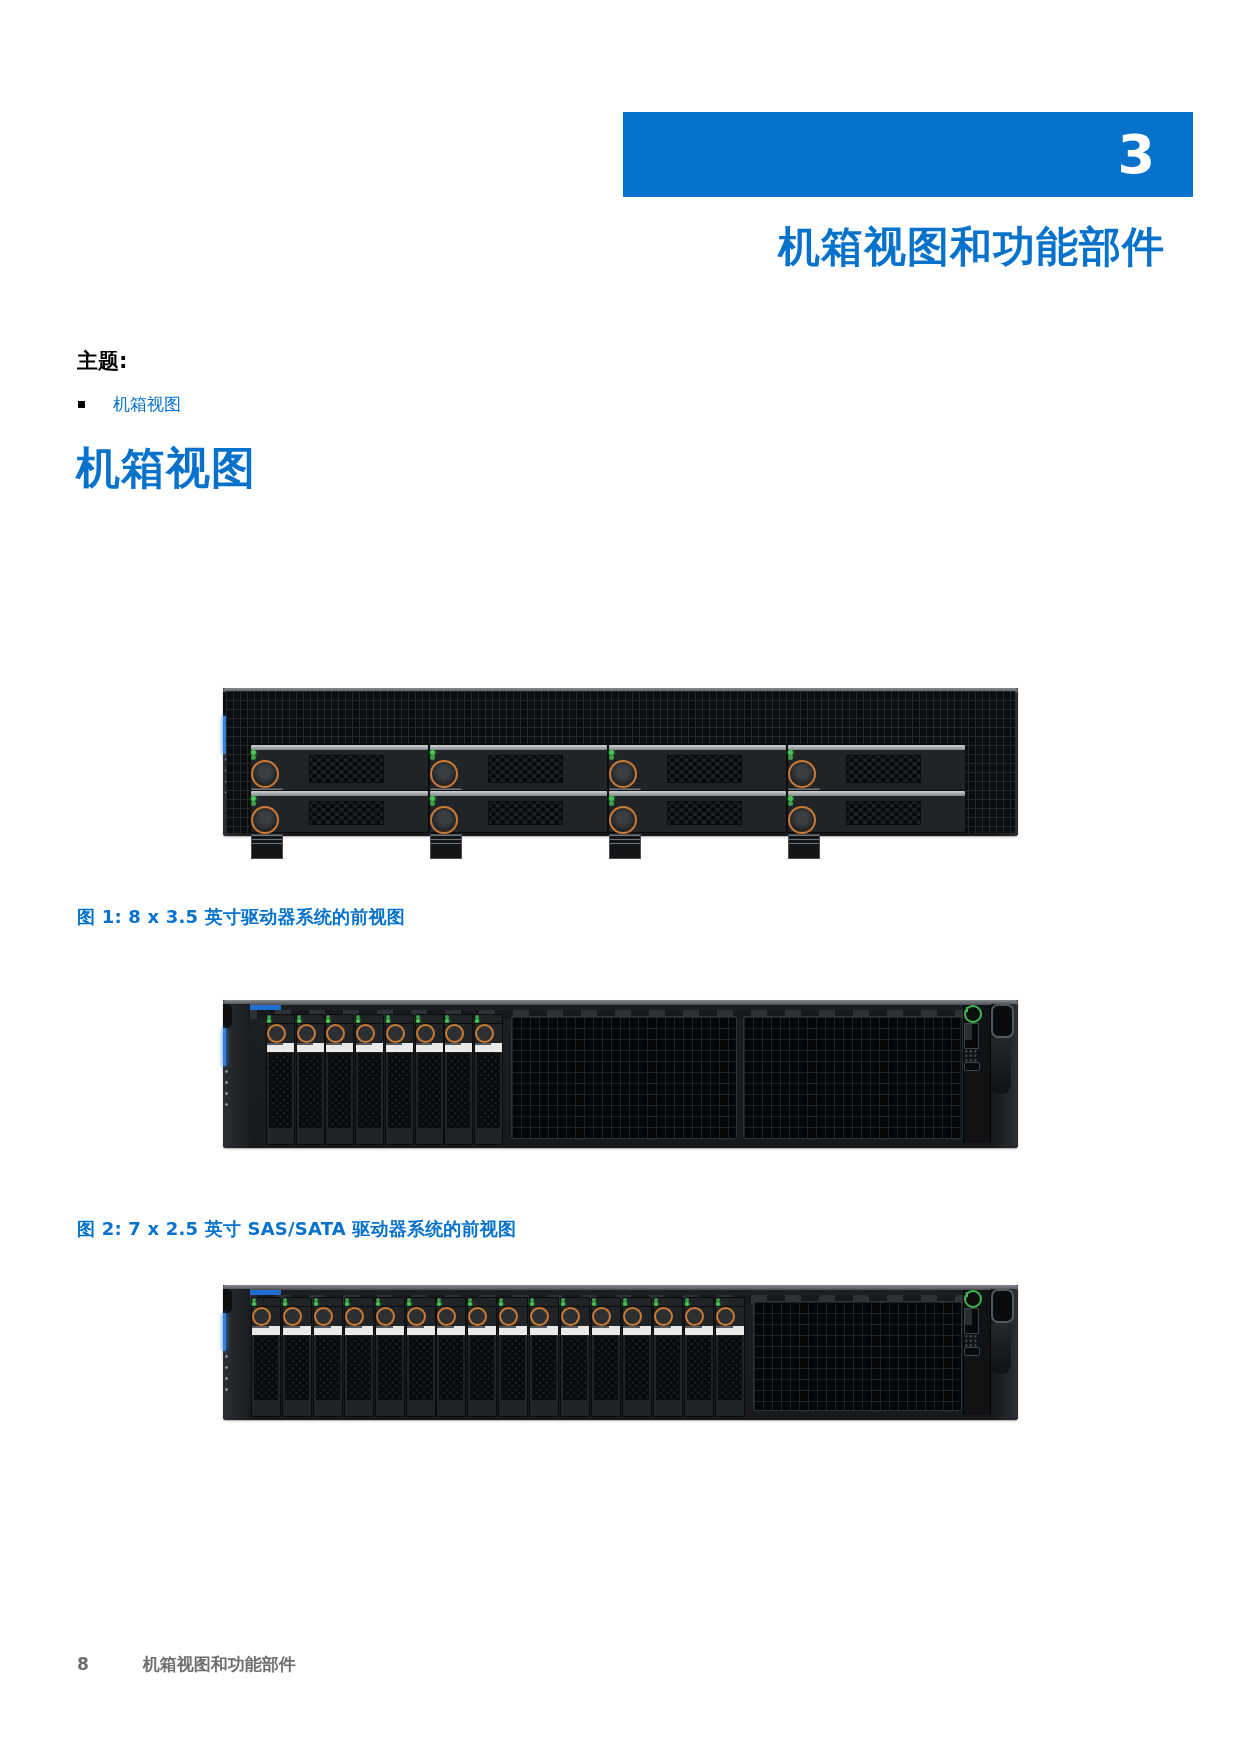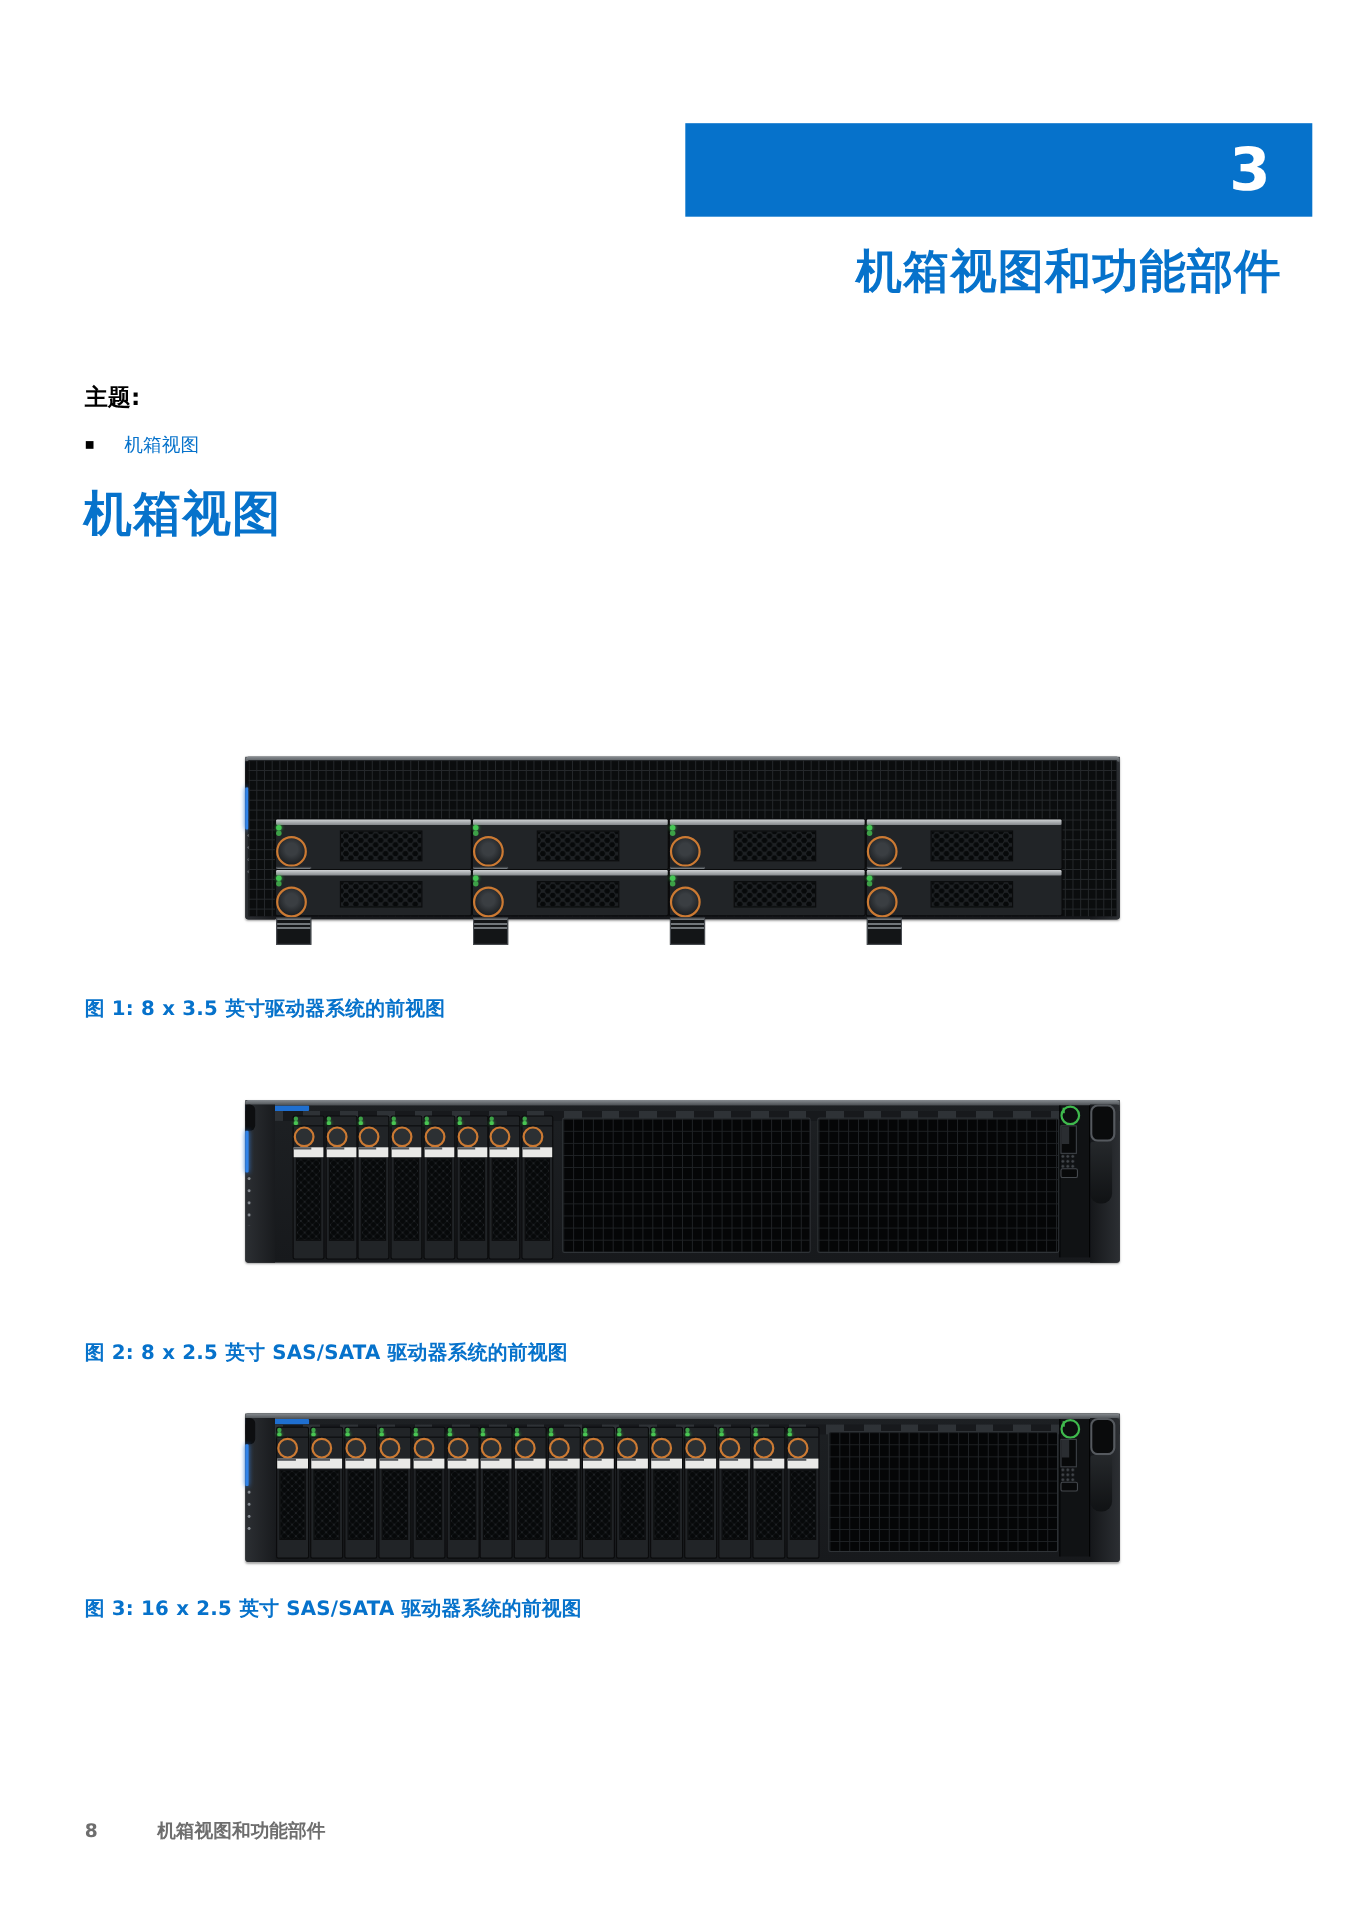--- a/index.html
+++ b/index.html
@@ -281,21 +281,21 @@
         <div style="left: 0px; right: 0px; top: 12px; height: 1px; background: rgb(11, 12, 13);"></div>
         <div style="left: 4px; top: 16px; width: 15px; height: 15px; border-radius: 50%; background: rgb(44, 48, 51); border: 2px solid rgb(204, 122, 51);"></div>
         <div class="perf" style="position: absolute; inset: 38px 2px 16px; background-size: 7px 7px; background-position: 0px 0px, 3.5px 3.5px;"></div>
         <div style="left: 3px; right: 3px; bottom: 4px; height: 9px; background: rgb(233, 233, 231);">
           <div style="left: 2px; top: 2px; width: 60%; height: 2px; background: rgb(85, 88, 92);"></div>
         </div>
       </div>
       <div class="meshp" style="position: absolute; left: 288px; width: 224px; top: 16px; bottom: 9px;"></div>
       <div class="meshp" style="position: absolute; left: 520px; width: 218px; top: 16px; bottom: 9px;"></div>
     </div>
-  <div class="abs fig-caption" style="left:77px;top:1217px;">图 2: 8 x 2.5 英寸 SAS/SATA 驱动器系统的前视图</div>
+  <div class="abs fig-caption" style="left:77px;top:1217px;">图 2: 7 x 2.5 英寸 SAS/SATA 驱动器系统的前视图</div>
 
   <div class="server" style="left:223px;top:1285px;width:795px;height:135px;">
       <div class="srv-edge"></div>
       <div class="ear left">
         <div style="left: 0px; top: 53.5px; width: 9px; height: 24px; background: rgb(13, 14, 16); border-radius: 0px 5px 5px 0px;"></div>
         <div style="right: 3px; top: 12px; width: 3px; height: 38px; background: rgb(47, 130, 232); box-shadow: rgb(47, 130, 232) 0px 0px 5px; border-radius: 1px;"></div>
         <div style="right: 2px; top: 56px; width: 7px; height: 48px; background-image: radial-gradient(circle, rgb(139, 144, 150) 1.1px, transparent 1.6px); background-size: 7px 11px;"></div>
       </div>
       <div class="ear right">
         <div style="left: 3px; top: 22px; width: 19px; height: 30px; background: rgb(10, 11, 12); border: 2px solid rgb(85, 89, 94); border-radius: 7px;">
@@ -471,20 +471,19 @@
         <div style="right: 4px; top: 4px; width: 4px; height: 4px; border-radius: 50%; background: rgb(73, 198, 83); box-shadow: rgb(73, 198, 83) 0px 0px 3px;"></div>
         <div style="left: 0px; right: 0px; top: 12px; height: 1px; background: rgb(11, 12, 13);"></div>
         <div style="left: 4.5px; top: 16px; width: 15px; height: 15px; border-radius: 50%; background: rgb(44, 48, 51); border: 2px solid rgb(204, 122, 51);"></div>
         <div class="perf" style="position: absolute; inset: 38px 2px 16px; background-size: 7px 7px; background-position: 0px 0px, 3.5px 3.5px;"></div>
         <div style="left: 3px; right: 3px; bottom: 4px; height: 9px; background: rgb(233, 233, 231);">
           <div style="left: 2px; top: 2px; width: 60%; height: 2px; background: rgb(85, 88, 92);"></div>
         </div>
       </div>
       <div class="meshp" style="position: absolute; left: 530px; width: 207px; top: 16px; bottom: 9px;"></div>
     </div>
-  <div class="abs fig-caption" style="left:77px;top:1450px;">图 3: 16 x 2.5 英寸 SAS/SATA 驱动器系统的前视图</div>
 
   <div class="abs" id="footer">
     <span>8</span>
     <span class="ftitle">机箱视图和功能部件</span>
   </div>
 
 </div>
 
 </body></html>

